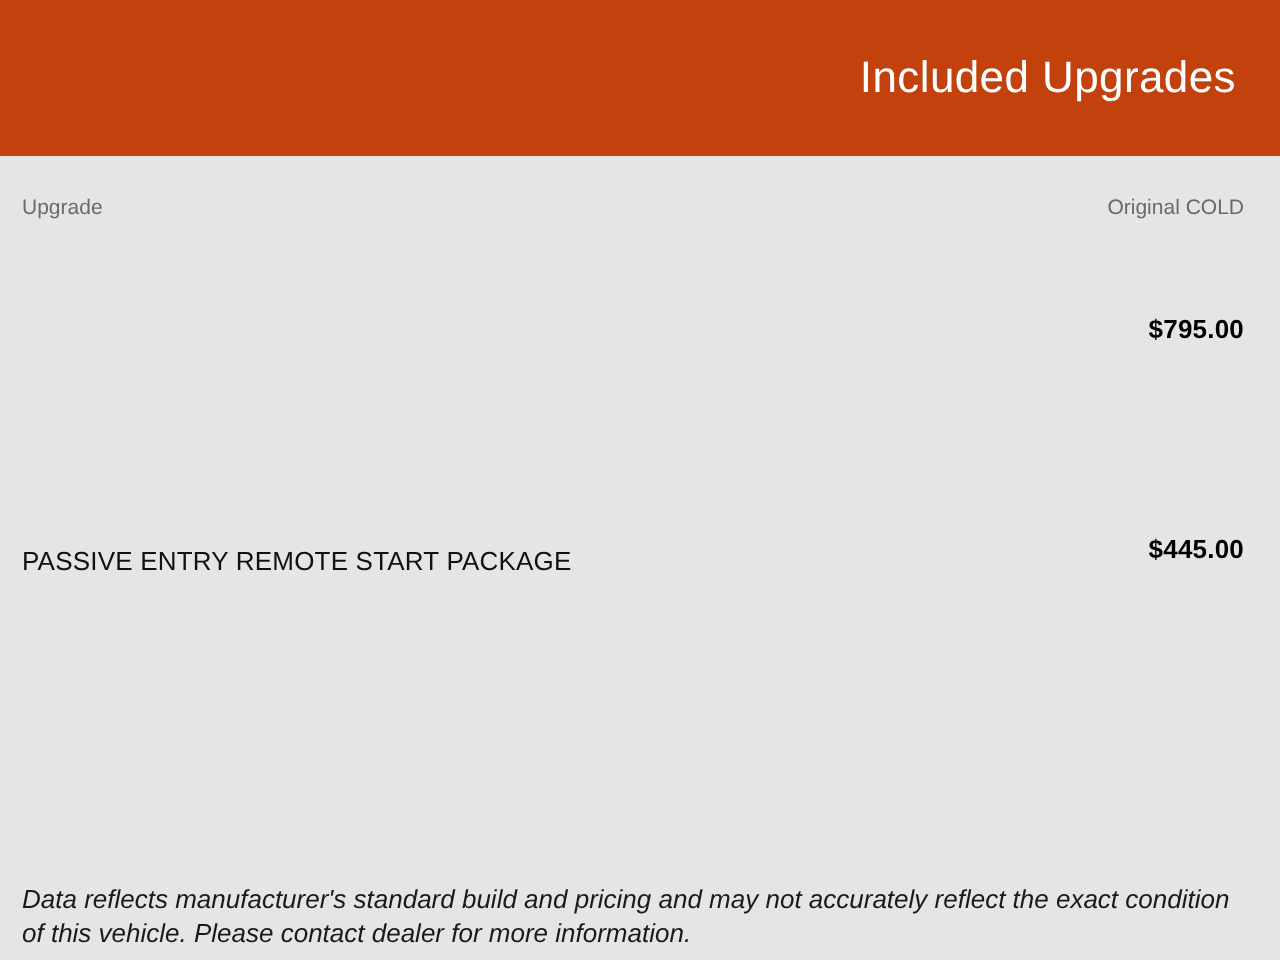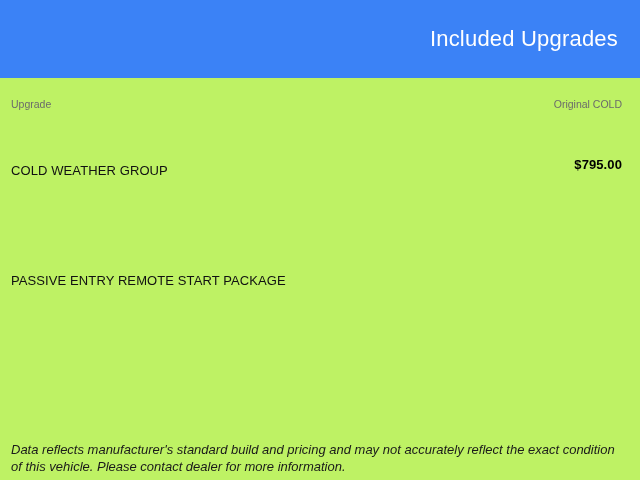--- a/index.html
+++ b/index.html
@@ -18,41 +18,41 @@
     width: 640px;
     height: 480px;
     background: #000000;
   }
   .header-band {
     position: absolute;
     left: 0;
     top: 0;
     width: 640px;
     height: 78px;
-    background: #3b82f6;
+    background: #c2410c;
     display: flex;
     align-items: center;
     justify-content: flex-end;
     box-sizing: border-box;
     padding-right: 22px;
   }
   .header-title {
     color: #ffffff;
     font-size: 22px;
     font-weight: 400;
     letter-spacing: 0.2px;
     line-height: 1;
   }
   .sheet {
     position: absolute;
     left: 0;
     top: 78px;
     width: 640px;
     height: 402px;
-    background: #bef264;
+    background: #e5e5e5;
     box-sizing: border-box;
   }
   .col-head {
     position: absolute;
     top: 20px;
     font-size: 10.5px;
     color: #6b6b6b;
     font-weight: 400;
   }
   .col-head.left {
@@ -112,26 +112,26 @@
 
   <div class="sheet">
 
     <div class="col-head left">Upgrade</div>
 
     <div class="col-head right">Original COLD</div>
 
     <div class="rows">
 
       <div class="row">
-        <div class="row-label">COLD WEATHER GROUP</div>
         <div class="row-price">$795.00</div>
       </div>
 
       <div class="row">
         <div class="row-label">PASSIVE ENTRY REMOTE START PACKAGE</div>
+        <div class="row-price">$445.00</div>
       </div>
 
 
     </div>
 
     <div class="disclaimer">Data reflects manufacturer's standard build and pricing and may not accurately reflect the exact condition of this vehicle. Please contact dealer for more information.</div>
 
   </div>
 </div>
 

